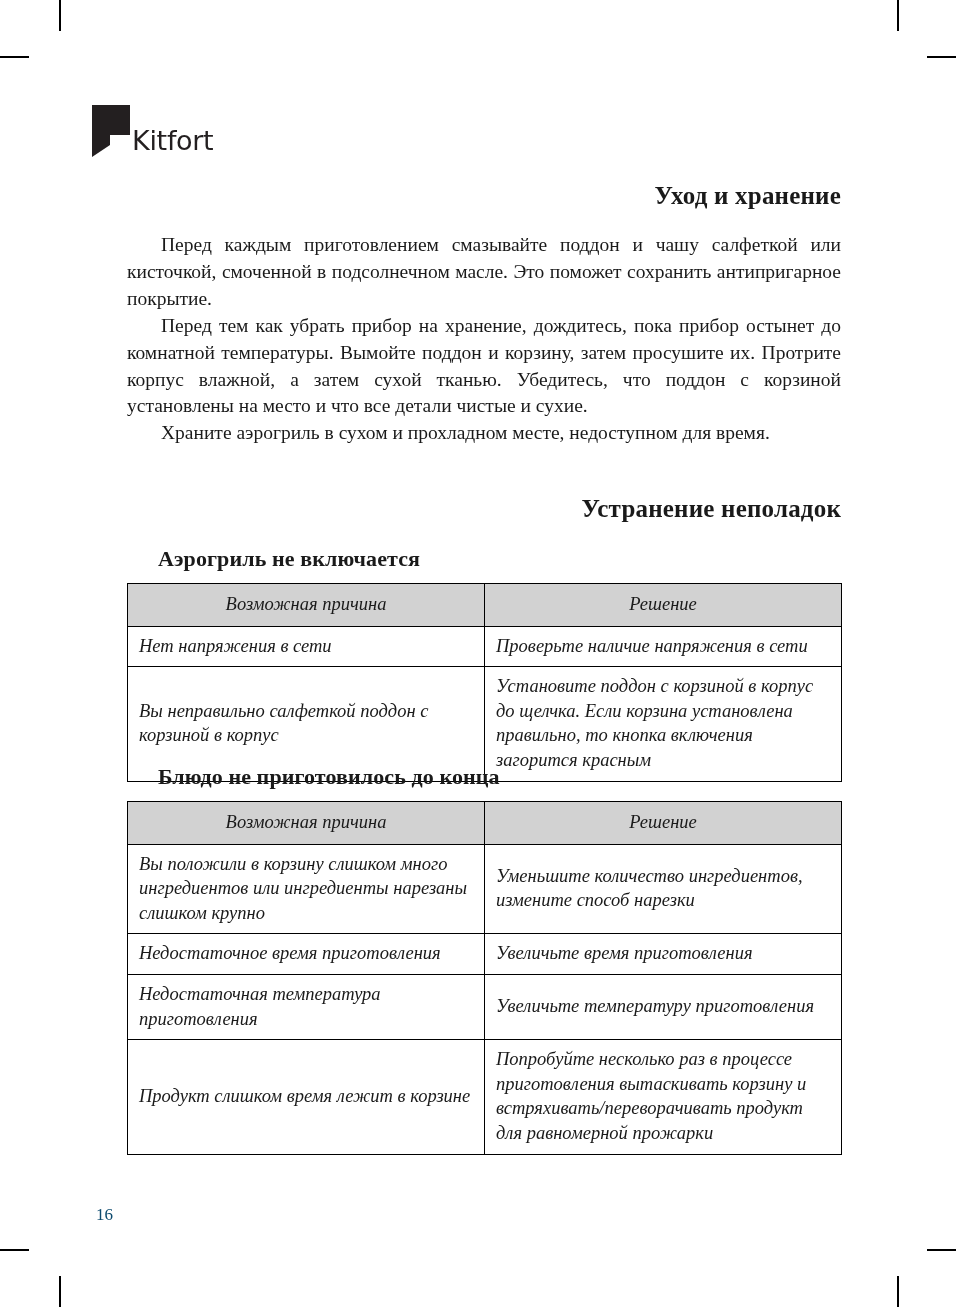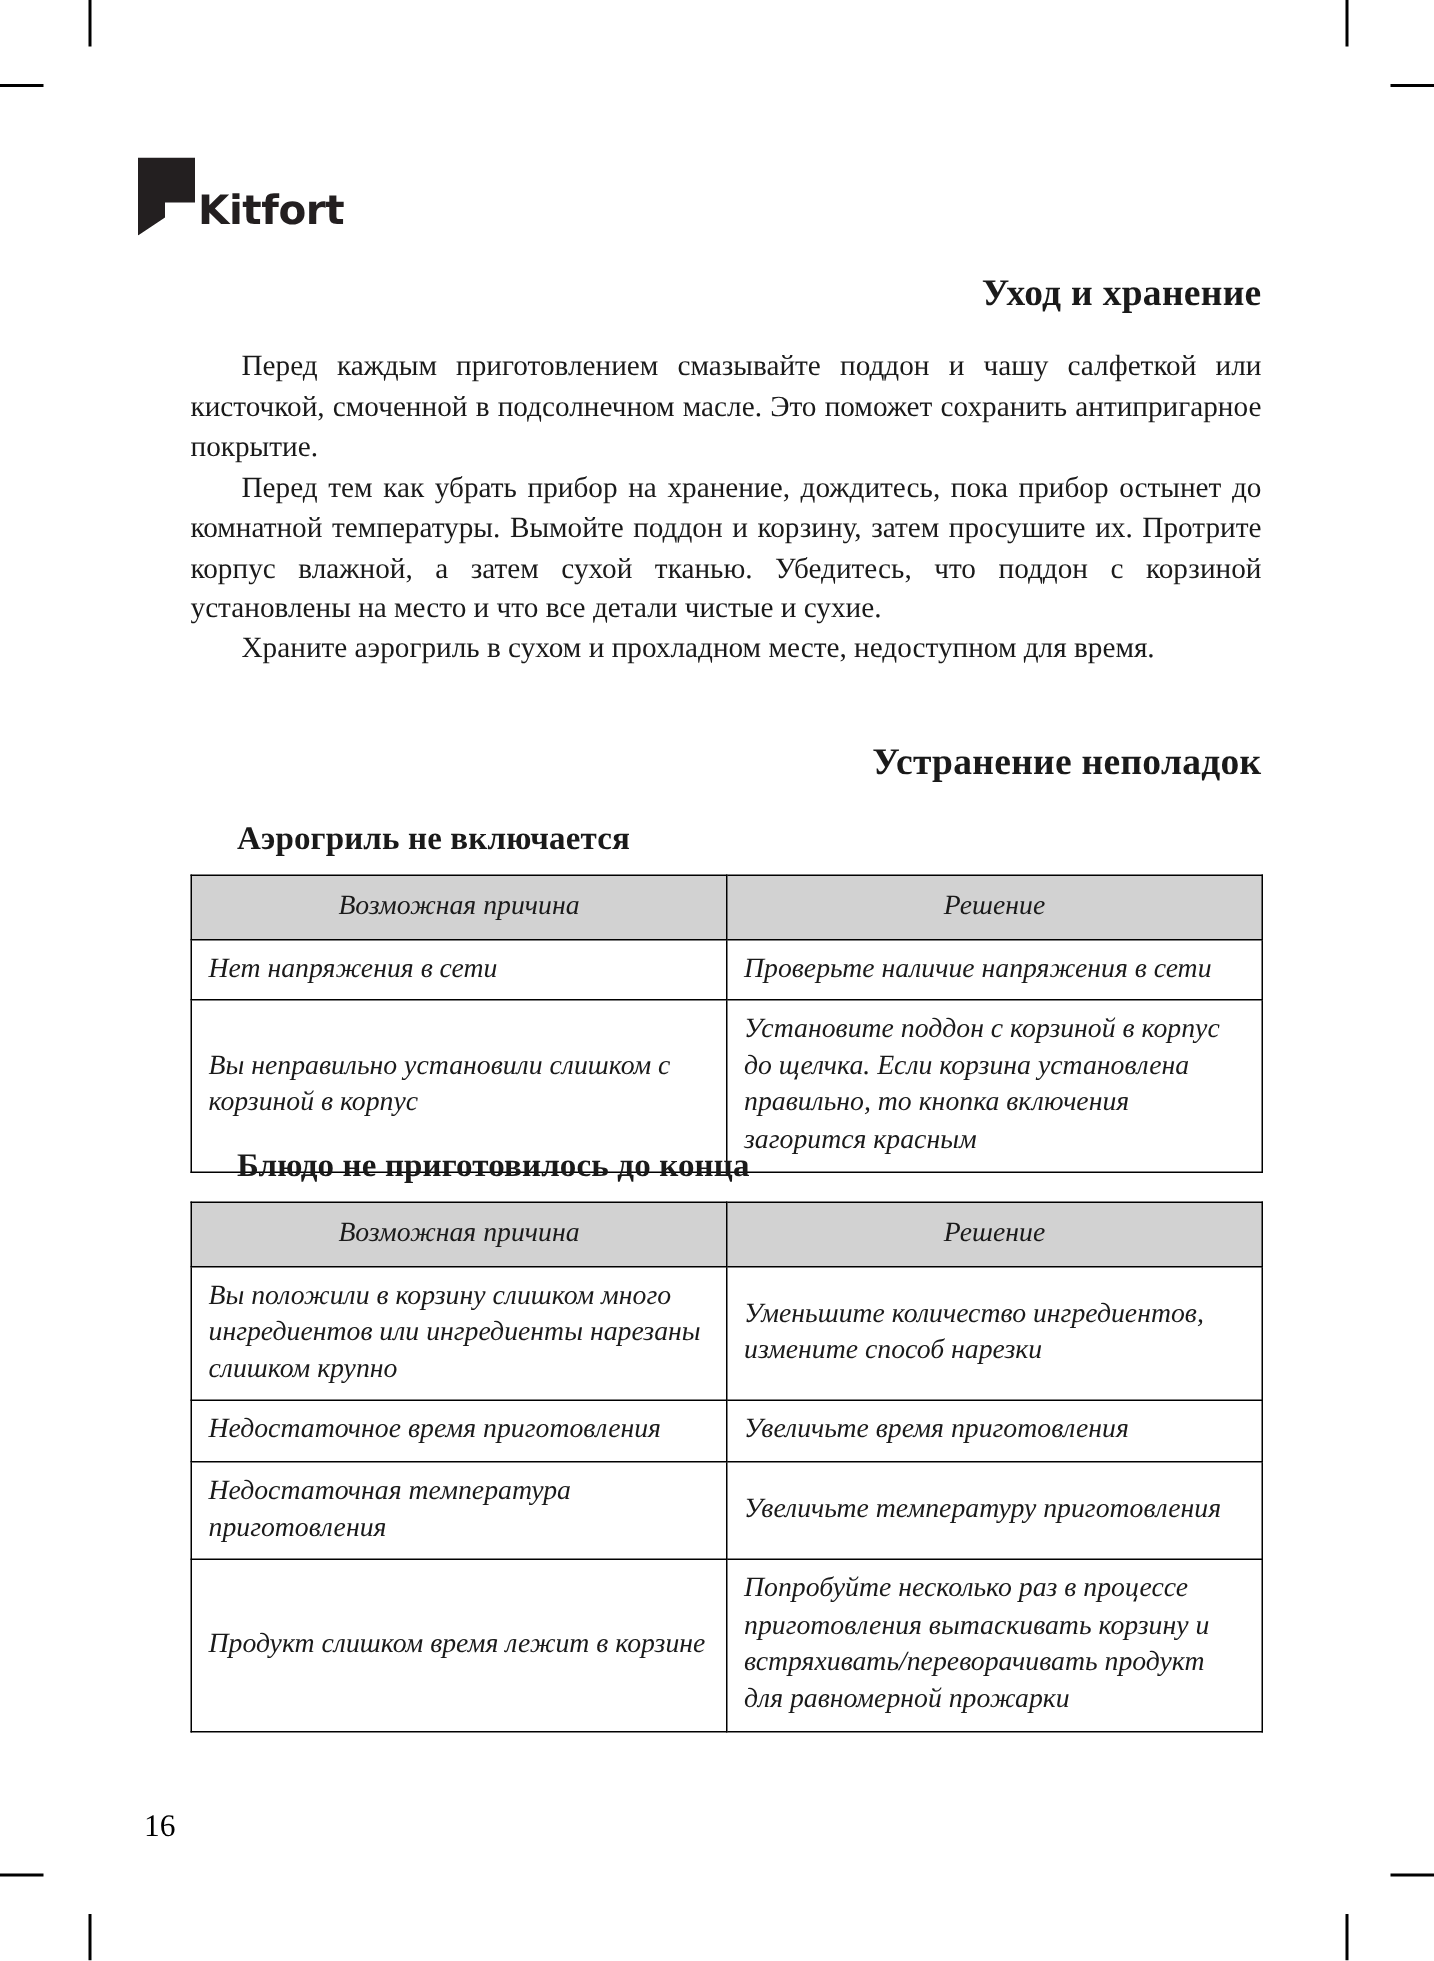--- a/index.html
+++ b/index.html
@@ -41,21 +41,21 @@
     display: flex;
     align-items: flex-end;
   }
   .logo-mark {
     width: 38px;
     height: 52px;
     display: block;
   }
   .logo-word {
     font-family: "DejaVu Sans", "Liberation Sans", sans-serif;
-    font-weight: bold;
+    font-weight: normal;
     font-size: 27px;
     letter-spacing: -0.3px;
     color: #231f20;
     line-height: 1;
     margin-left: 2px;
     margin-bottom: 3px;
   }
 
   
   .page {
@@ -130,22 +130,22 @@
   table.tbl col.c2 { width: 357px; }
 
   .tbl-wrap-1 { position: absolute; top: 546px; left: 0; width: 714px; }
   .tbl-wrap-2 { position: absolute; top: 764px; left: 0; width: 714px; }
   .tbl-wrap-1 table, .tbl-wrap-2 table { margin-top: 11px; }
 
   .page-number {
     position: absolute;
     left: 96px;
     top: 1205px;
-    font-size: 21px;
-    color: #000000;
+    font-size: 17px;
+    color: #0c4a6e;
   }
 </style>
 </head>
 <body>
 
 <div class="crop crop-v cm-tl-v"></div>
 <div class="crop crop-h cm-tl-h"></div>
 <div class="crop crop-v cm-tr-v"></div>
 <div class="crop crop-h cm-tr-h"></div>
 <div class="crop crop-v cm-bl-v"></div>
@@ -186,21 +186,21 @@
             <th>Возможная причина</th>
             <th>Решение</th>
           </tr>
         </thead>
         <tbody>
           <tr>
             <td>Нет напряжения в сети</td>
             <td>Проверьте наличие напряжения в сети</td>
           </tr>
           <tr>
-            <td>Вы неправильно установили слишком с корзиной в корпус</td>
+            <td>Вы неправильно салфеткой поддон с корзиной в корпус</td>
             <td>Установите поддон с корзиной в корпус до щелчка. Если корзина установлена правильно, то кнопка включения загорится красным</td>
           </tr>
         </tbody>
       </table>
     </div>
 
     <div class="tbl-wrap-2">
       <h2 class="sub-heading">Блюдо не приготовилось до конца</h2>
       <table class="tbl">
         <colgroup>

